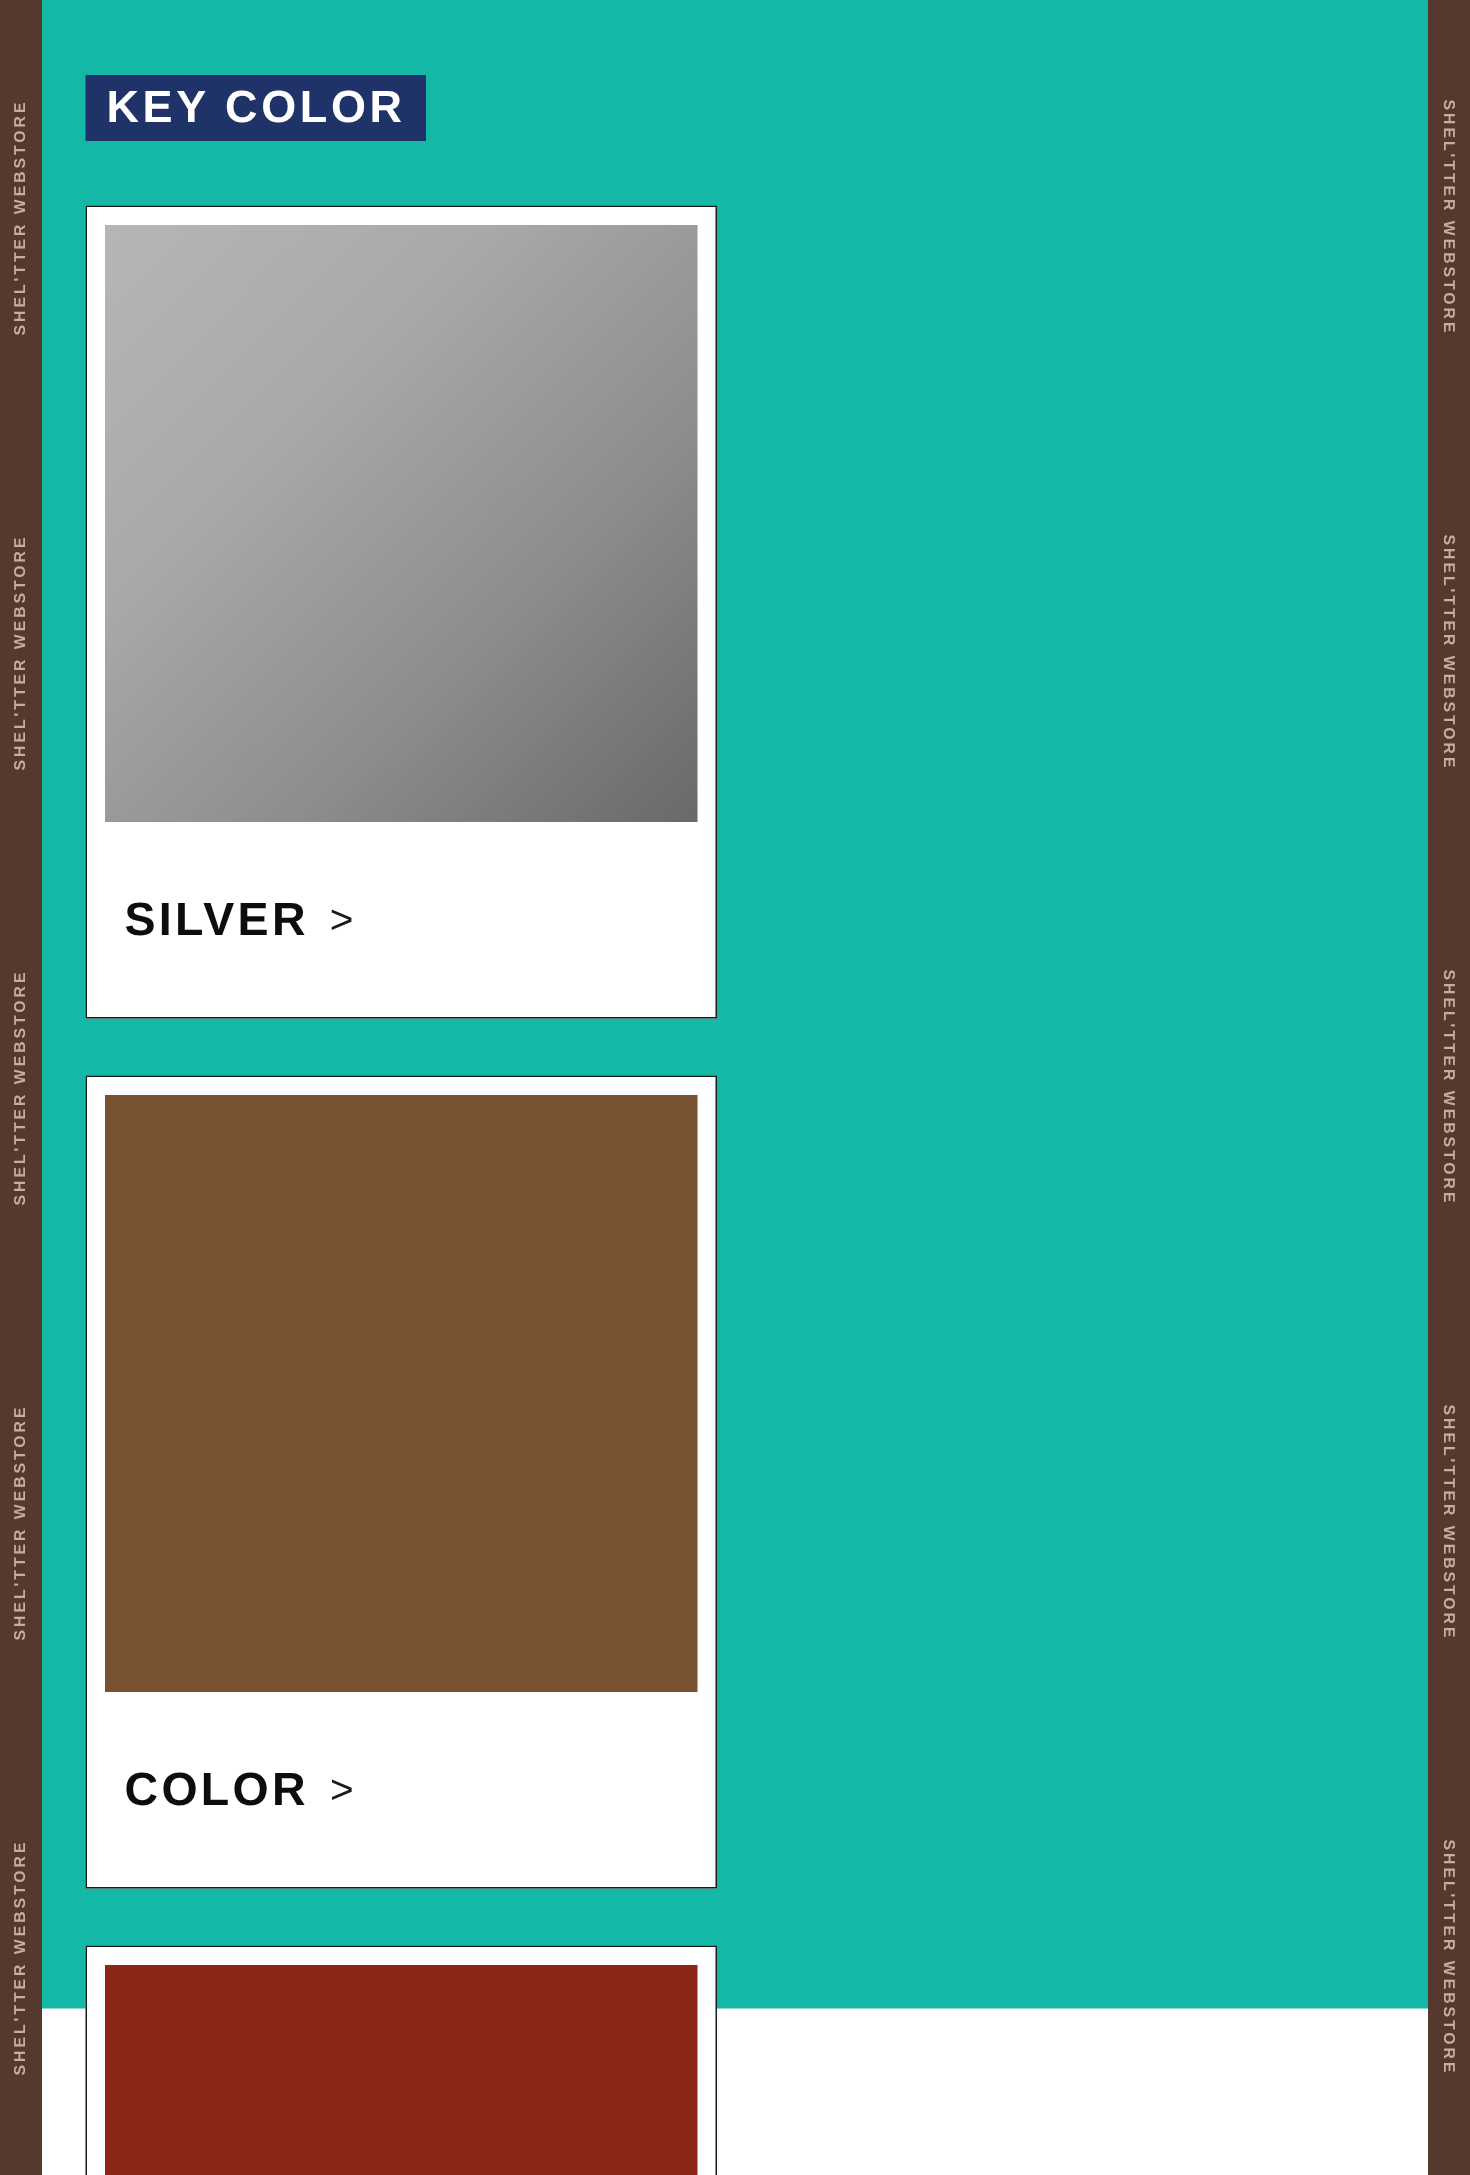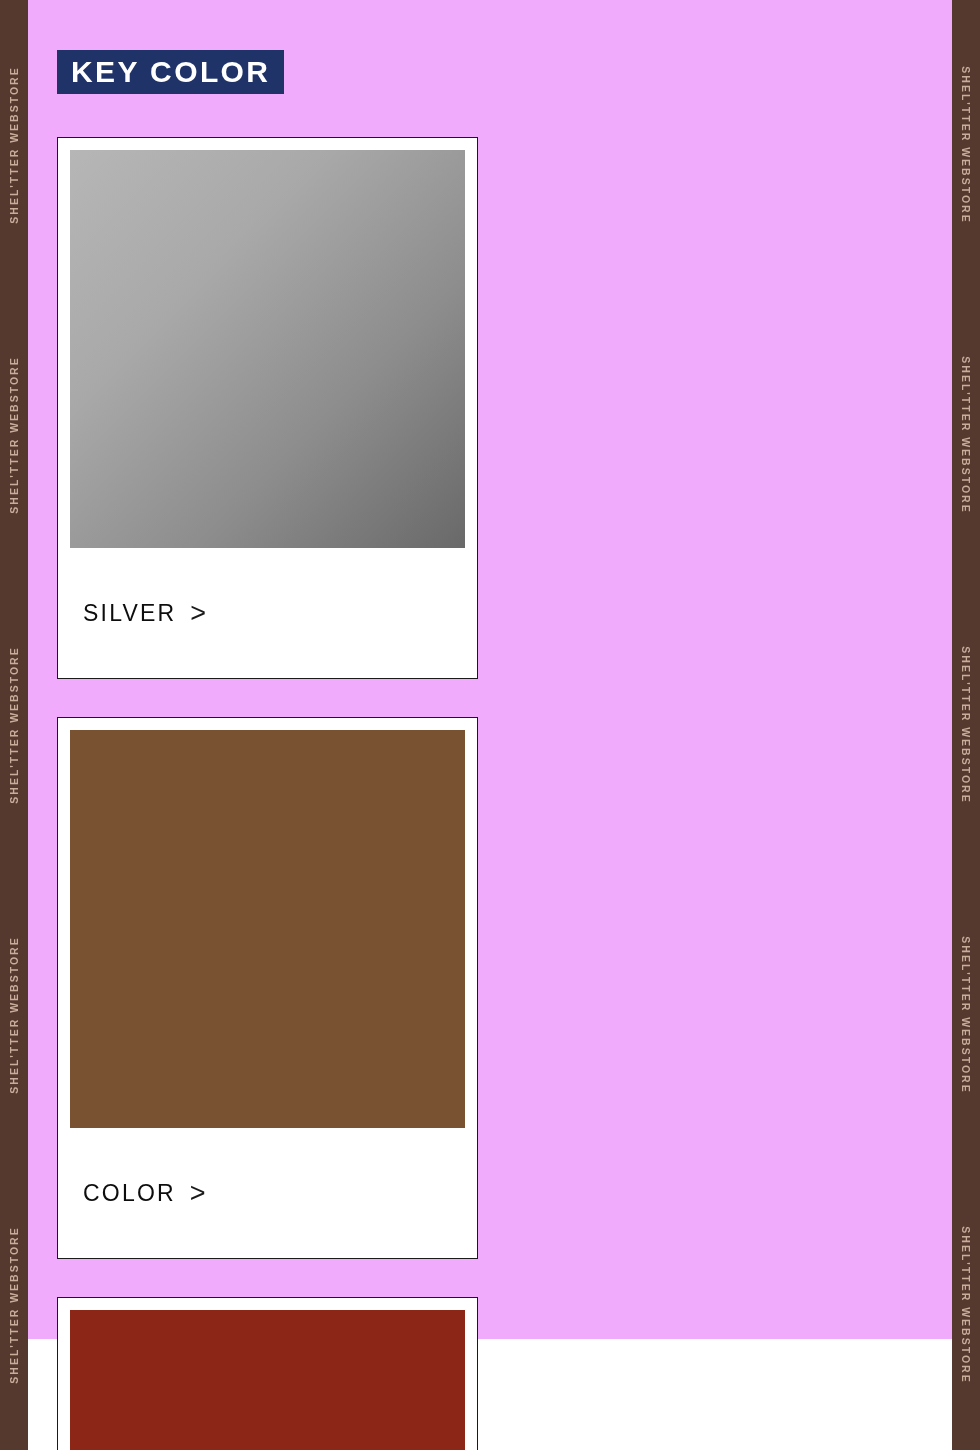--- a/index.html
+++ b/index.html
@@ -65,21 +65,21 @@
     justify-content: center;
   }
 
   
   .content {
     position: absolute;
     left: 28px;
     top: 0;
     width: 924px;
     height: 1339px;
-    background: #f0abfc;
+    background: #14b8a6;
   }
 
   .title-banner {
     position: absolute;
     left: 29px;
     top: 50px;
     height: 44px;
     padding: 0 14px;
     background: #1f3368;
     display: flex;
@@ -123,22 +123,22 @@
   }
 
   .card-label {
     height: 130px;
     display: flex;
     align-items: center;
     padding-left: 13px;
     box-sizing: border-box;
   }
   .card-label .label-text {
-    font-size: 23px;
-    font-weight: 400;
+    font-size: 31px;
+    font-weight: 700;
     letter-spacing: 2.2px;
     color: #0d0d0d;
     font-family: "Liberation Sans", sans-serif;
   }
   .card-label .chevron {
     font-size: 27px;
     font-weight: 300;
     color: #1a1a1a;
     margin-left: 14px;
     line-height: 1;

